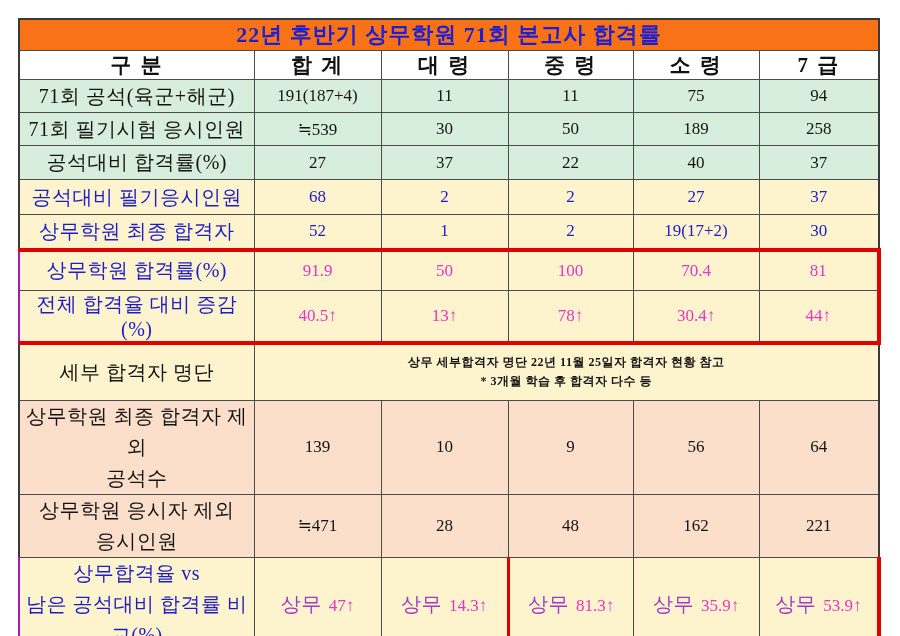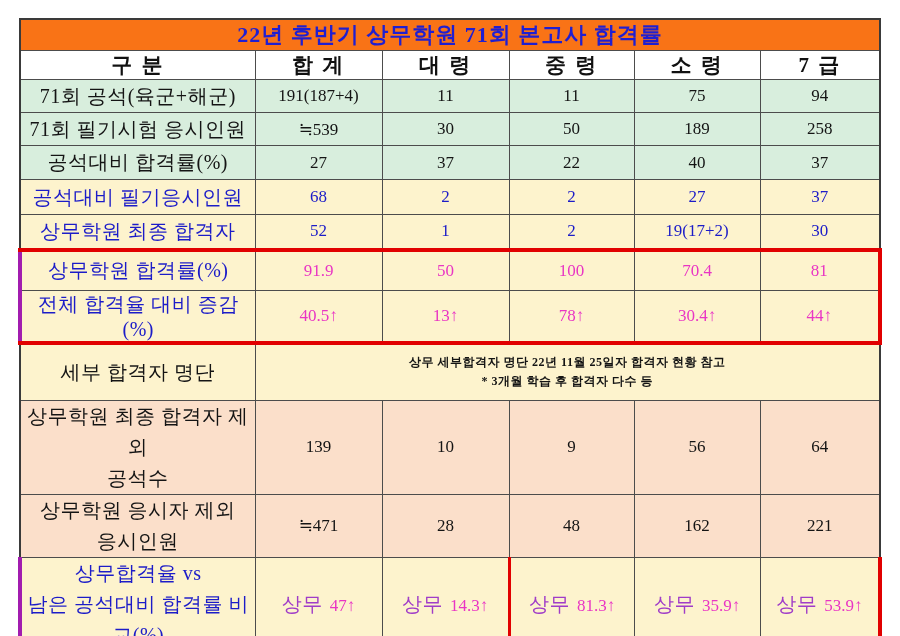--- a/index.html
+++ b/index.html
@@ -28,21 +28,21 @@
   .t-magenta { color:#e935c4; }
   .t-purple { color:#a03cc8; }
   tr.bg-g td { background:#d8eedd; }
   tr.bg-y td { background:#fdf3cd; }
   tr.bg-p td { background:#fbdfca; }
   .two-line { line-height:1.55; }
   .note-cell { font-weight:bold; font-size:12px; color:#141414; line-height:1.6; letter-spacing:0.5px; }
   
   tr.redtop td { border-top:4px solid #e10000; }
   tr.redbot td { border-bottom:4px solid #e10000; }
-  td.redl { border-left:4px solid #a21caf; }
+  td.redl { border-left:2px solid #a21caf; }
   td.redr { border-right:4px solid #e10000; }
   td.redl2 { border-left:3px solid #e10000; }
   .pfx { margin-right:7px; }
 </style>
 </head>
 <body>
 
 <div class="table-wrap">
 <table class="report">
   <colgroup>

